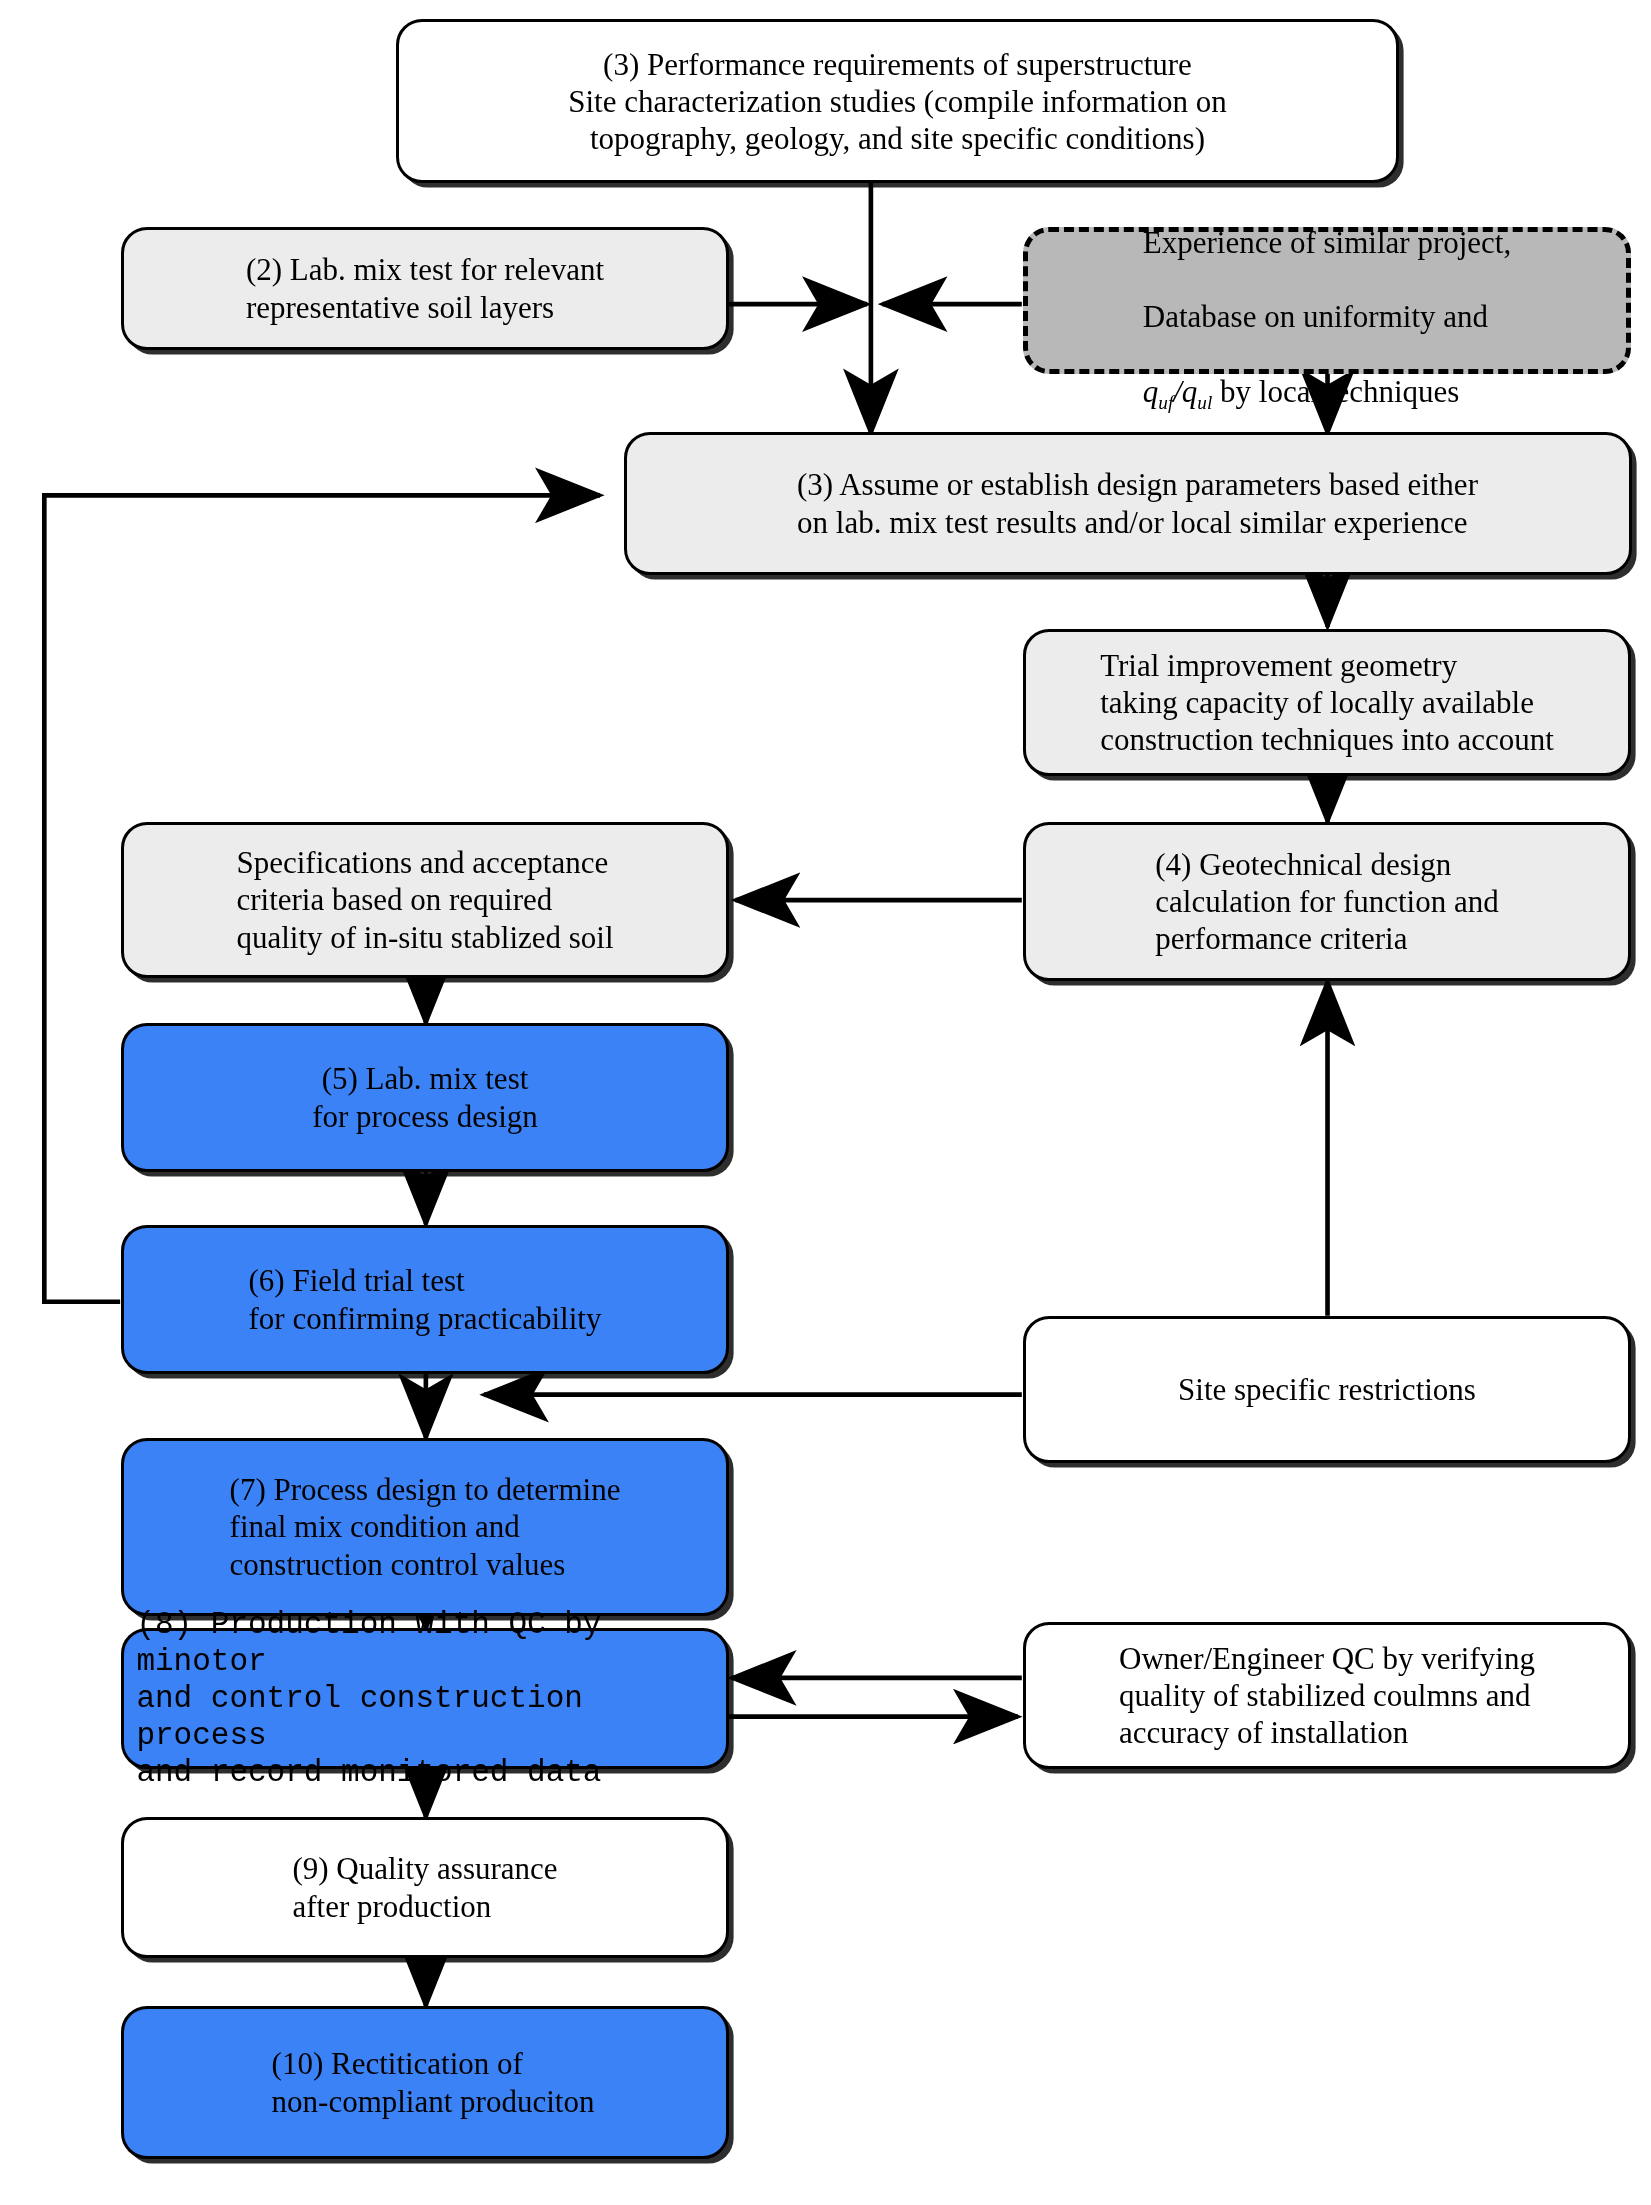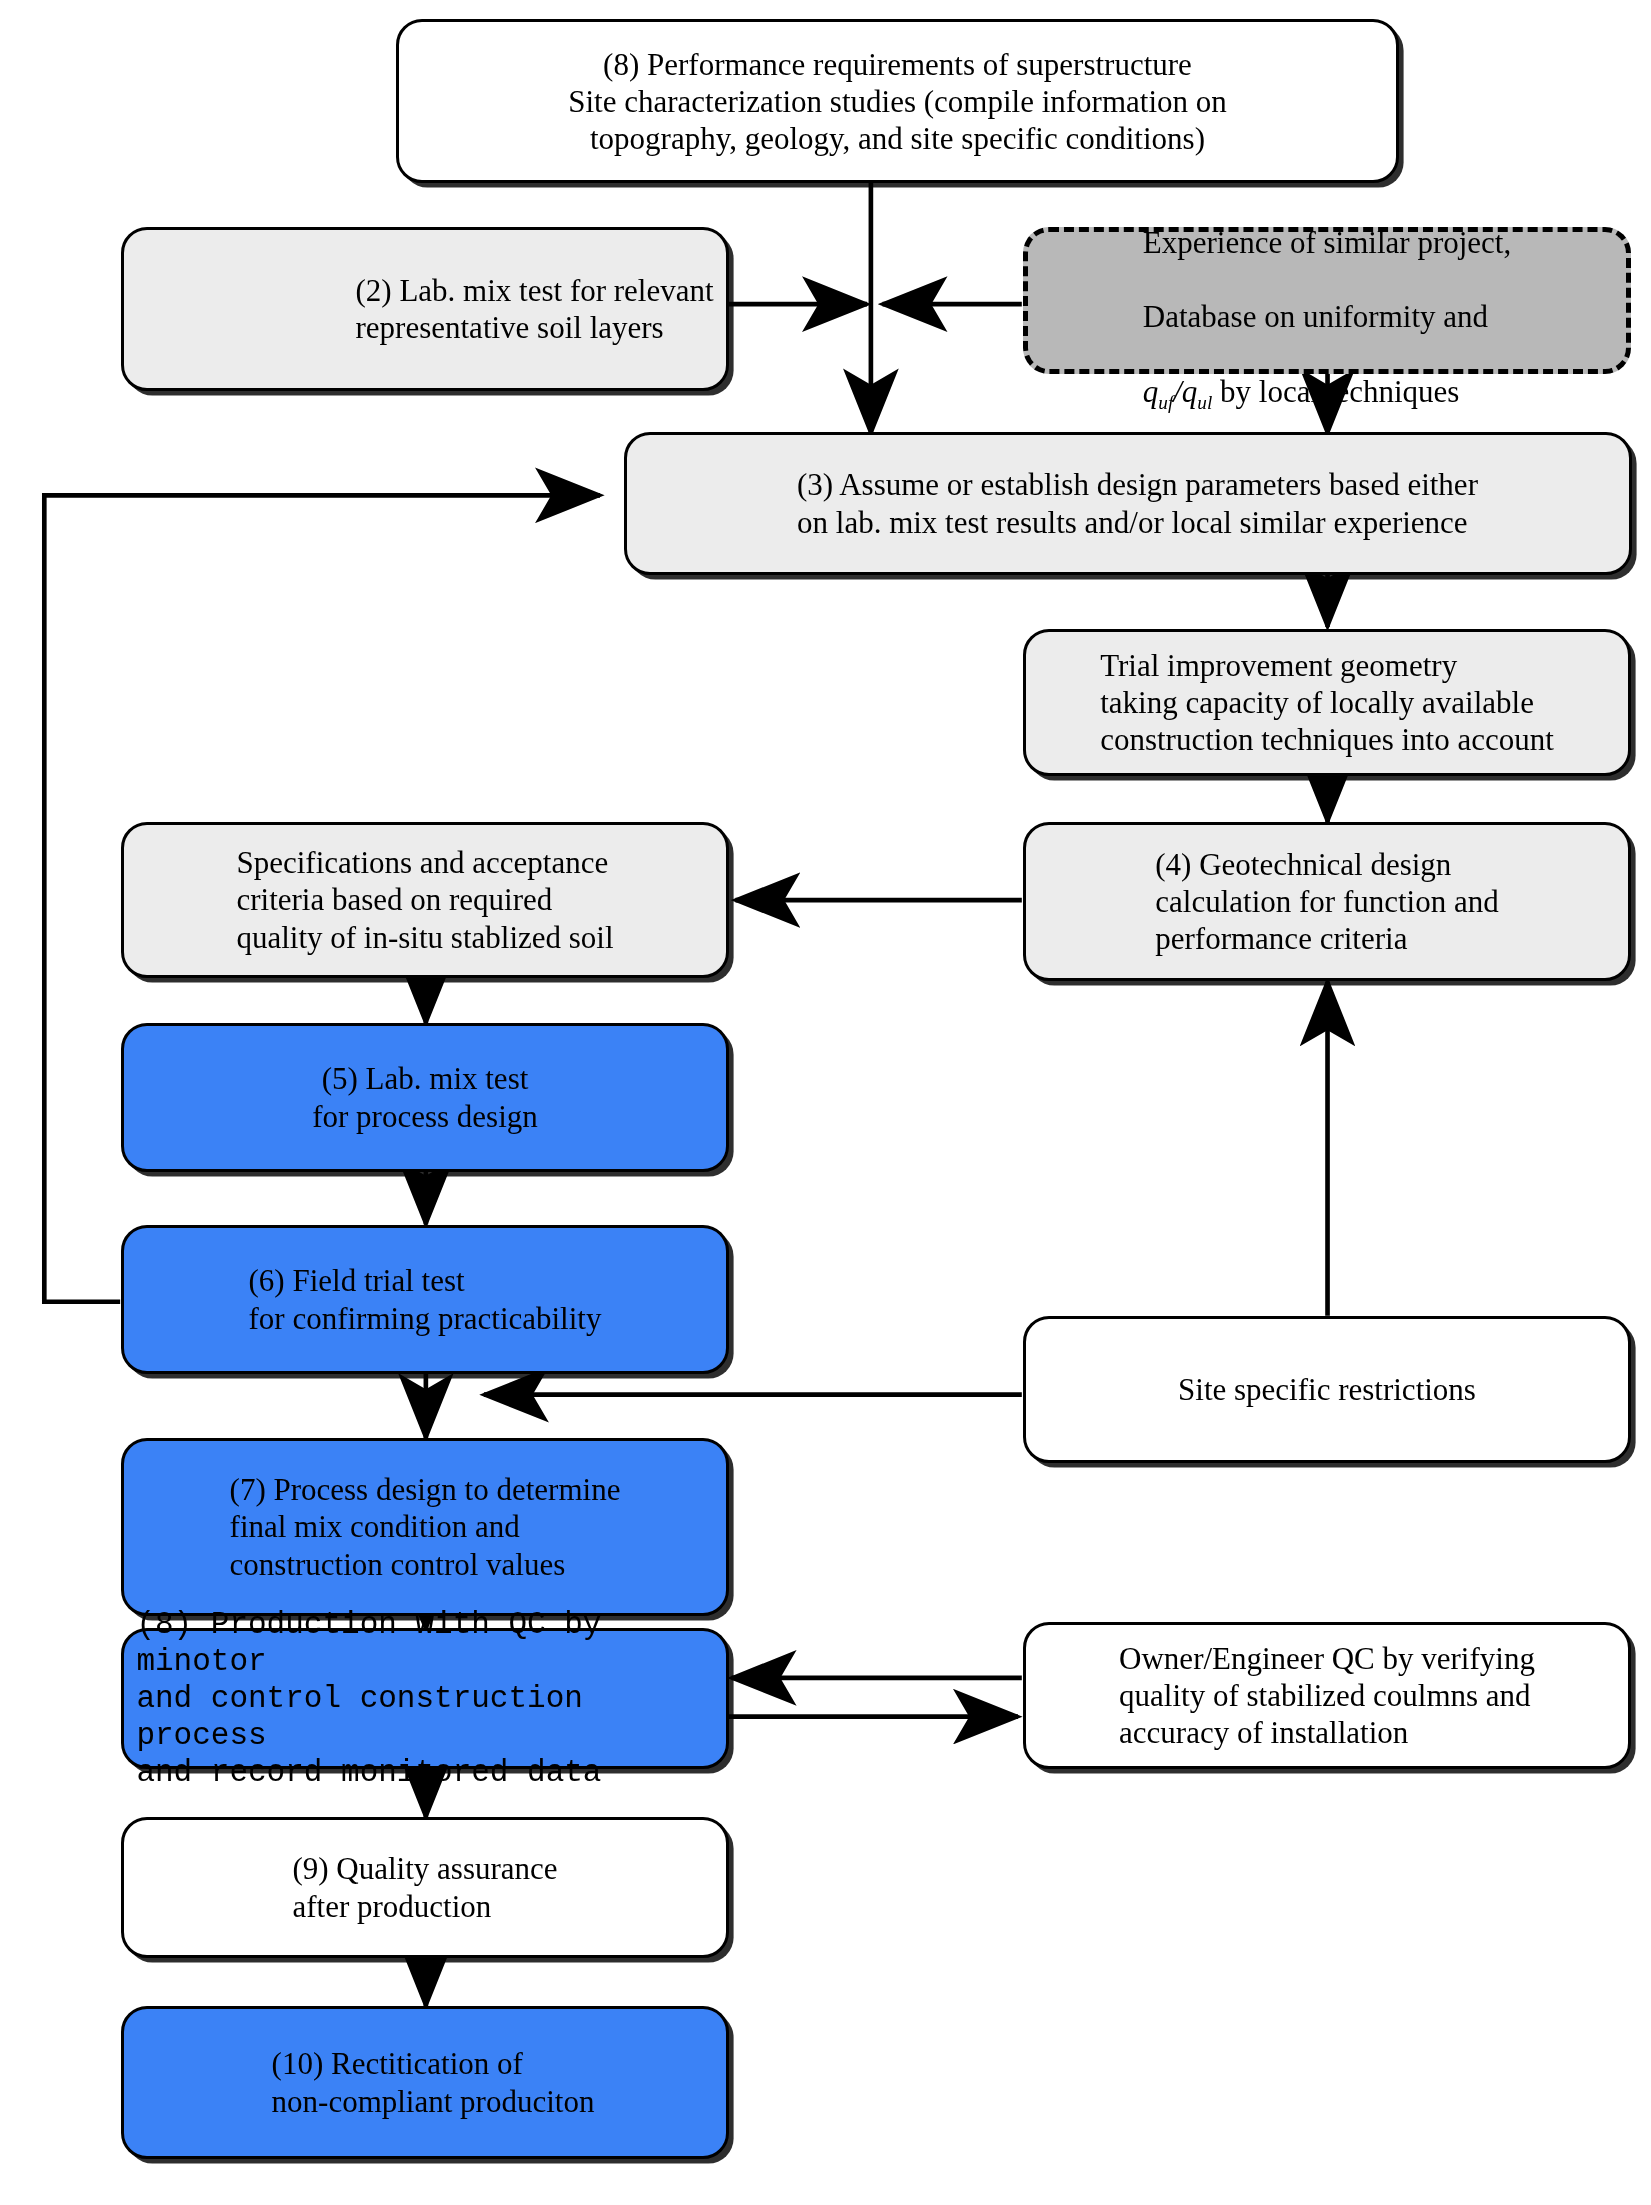--- a/index.html
+++ b/index.html
@@ -105,26 +105,26 @@
 
       <path d="M940,2218 L1315,2218" marker-end="url(#ah)"></path>
 
       <path d="M550,2285 L550,2348" marker-end="url(#ah)"></path>
 
       <path d="M550,2528 L550,2592" marker-end="url(#ah)"></path>
     </g>
   </svg>
 
   <div class="node fill-white" style="left:396px; top:19.4px; width:1003px; height:164px;">
-    <div class="txt c">(8) Performance requirements of superstructure
+    <div class="txt c">(3) Performance requirements of superstructure
 Site characterization studies (compile information on
 topography, geology, and site specific conditions)</div>
   </div>
 
-  <div class="node fill-light" style="left:121px; top:227px; width:608px; height:164px;justify-content:flex-end;">
+  <div class="node fill-light" style="left:121px; top:227px; width:608px; height:123px;">
     <div class="txt l">(2) Lab. mix test for relevant
 representative soil layers</div>
   </div>
 
   <div class="node dashed fill-dark" style="left:1023px; top:227px; width:608px; height:147px;">
     <div class="txt l">
       <span>Experience of similar project,</span><br>
       <span>Database on uniformity and</span><br>
       <span class="sub"><span>q</span><sub>uf</sub><span>/q</span><sub>ul</sub></span><span> by local techniques</span>
     </div>

